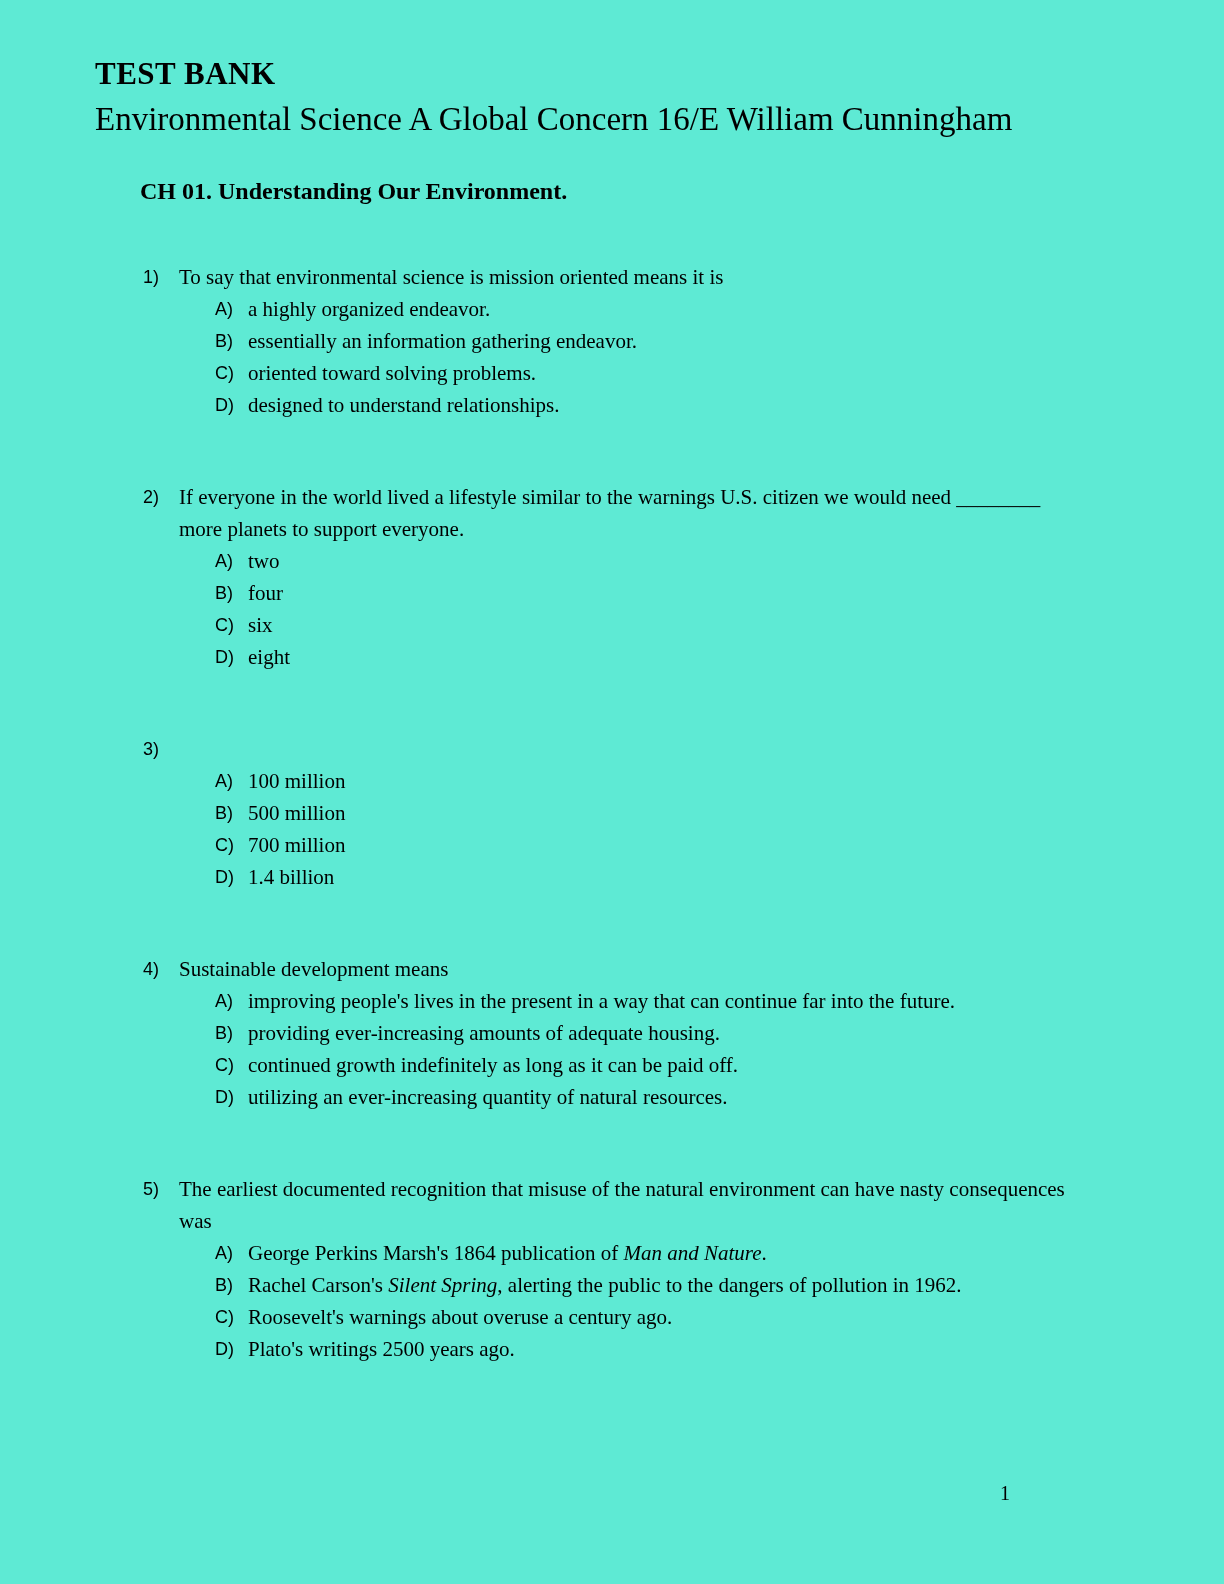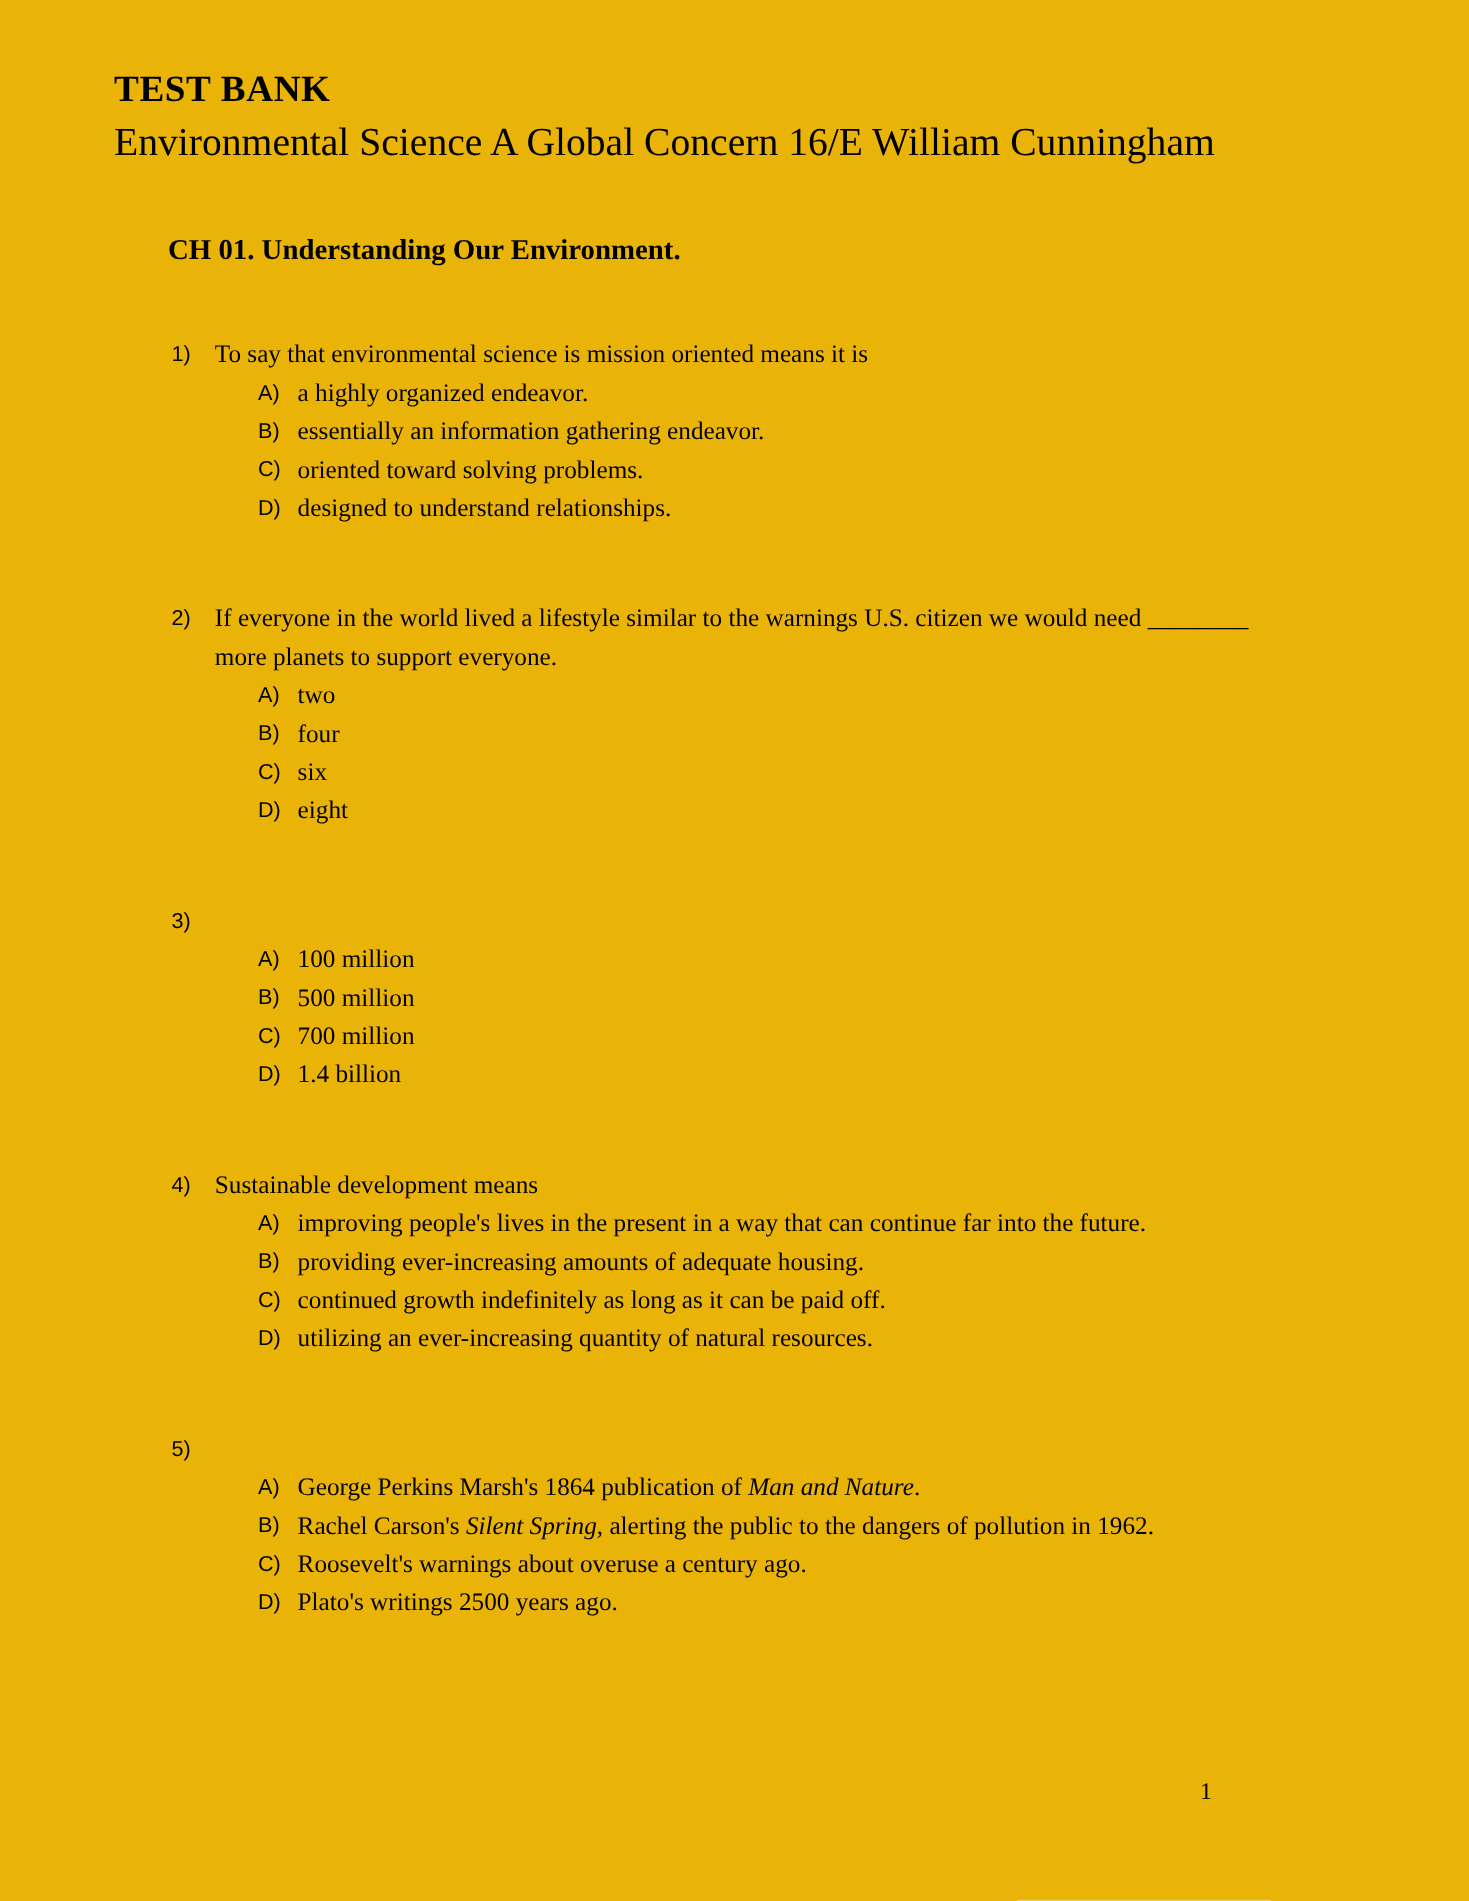--- a/index.html
+++ b/index.html
@@ -8,35 +8,35 @@
     width: 1224px; height: 1584px;
     font-family: "Liberation Serif", serif;
     color: #000000;
     position: relative;
     overflow: hidden;
   }
   .page {
     position: relative;
     width: 1224px; height: 1584px;
     padding: 52px 70px 0 95px;
-    background: #eab308;
+    background: #5eead4;
   }
   .title-line1 {
     font-size: 31px;
     font-weight: bold;
     line-height: 1.42;
     letter-spacing: 0.5px;
   }
   .title-line2 {
     font-size: 33px;
     font-weight: normal;
     line-height: 1.40;
   }
   .chapter-heading {
-    margin-top: 54px;
+    margin-top: 36px;
     margin-left: 45px;
     font-size: 24px;
     font-weight: bold;
   }
   .questions {
     margin-top: 56px;
     padding-left: 48px;
     font-size: 21px;
     line-height: 32px;
   }
@@ -163,20 +163,21 @@
           <div class="otext"><span>continued growth indefinitely as long as it can be paid off.</span></div>
         </div>
         <div class="option-row">
           <div class="oletter">D)</div>
           <div class="otext"><span>utilizing an ever-increasing quantity of natural resources.</span></div>
         </div>
       </div>
       <div class="question-block">
         <div class="question-row">
           <div class="qnum">5)</div>
+          <div class="qtext"><span>The earliest documented recognition that misuse of the natural environment can have nasty consequences was</span></div>
         </div>
         <div class="option-row">
           <div class="oletter">A)</div>
           <div class="otext"><span>George Perkins Marsh's 1864 publication of </span><span class="it">Man and Nature</span><span>.</span></div>
         </div>
         <div class="option-row">
           <div class="oletter">B)</div>
           <div class="otext"><span>Rachel Carson's </span><span class="it">Silent Spring</span><span>, alerting the public to the dangers of pollution in 1962.</span></div>
         </div>
         <div class="option-row">

